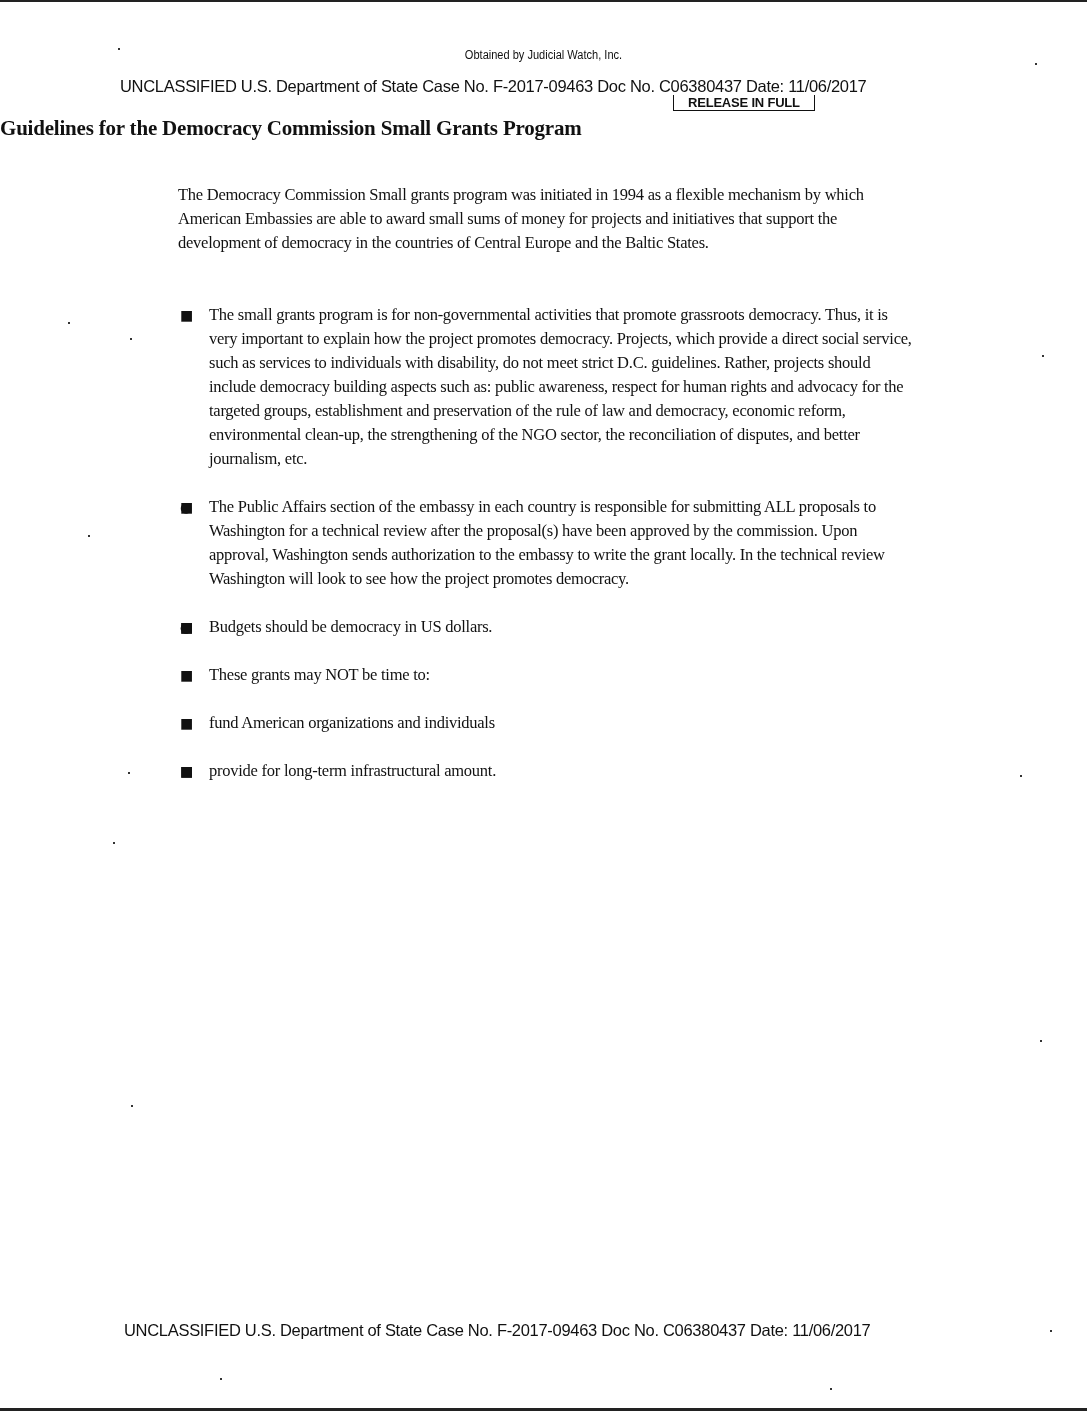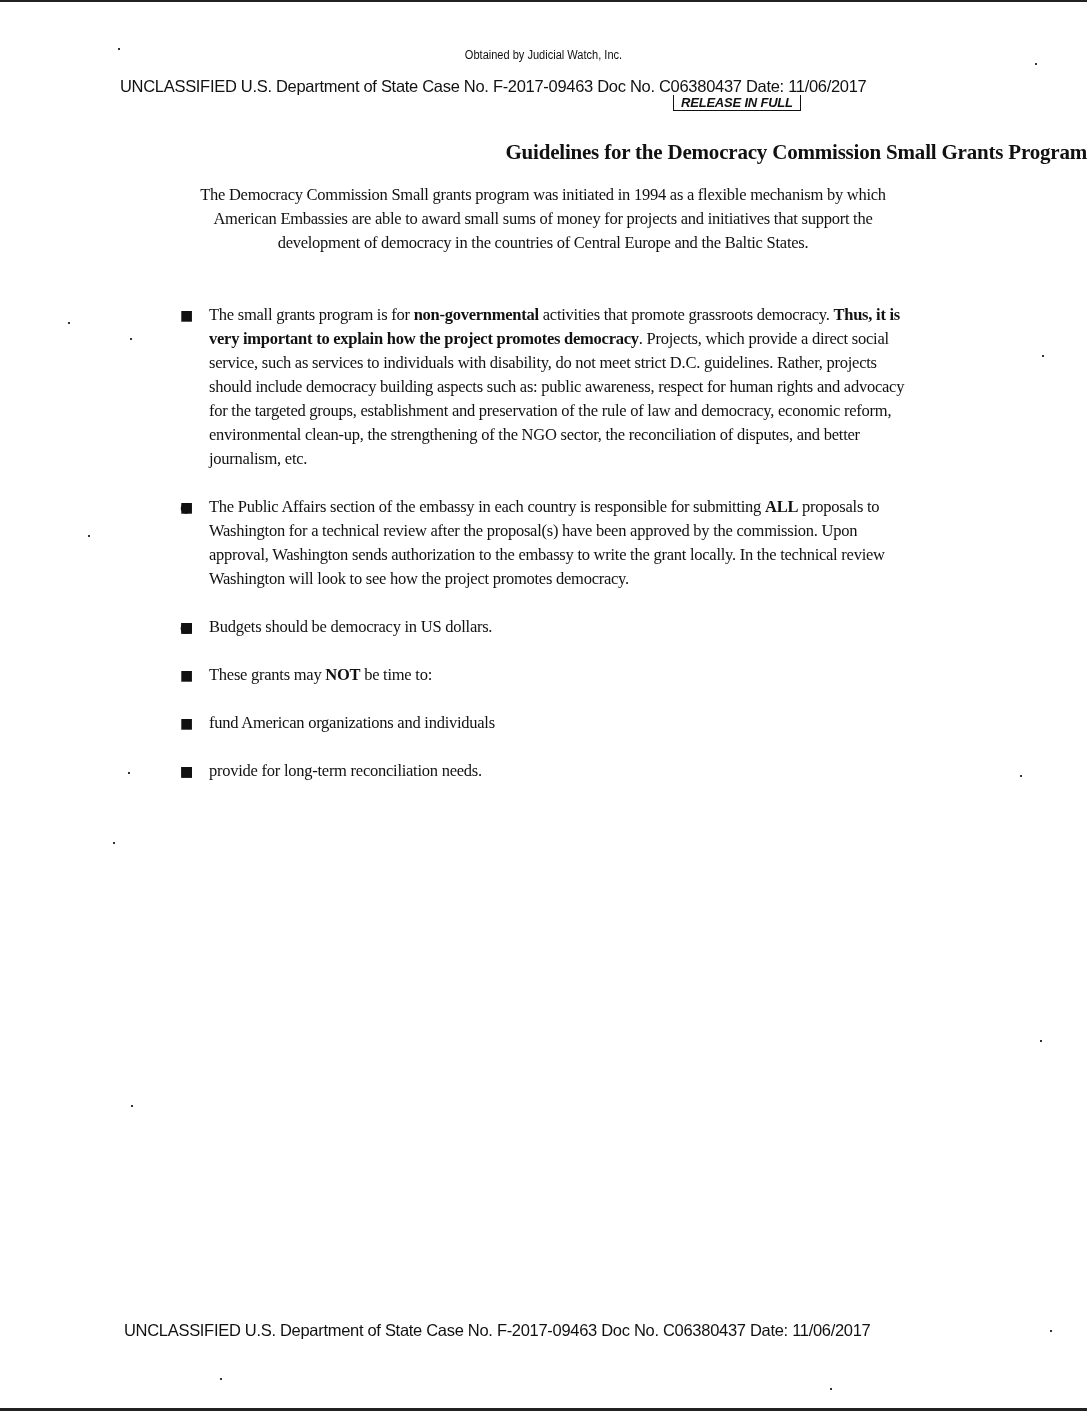--- a/index.html
+++ b/index.html
@@ -12,42 +12,42 @@
   .obtained {
     position: absolute; top: 48px; left: 0; width: 1087px; text-align: center;
     font-family: "Liberation Sans", sans-serif; font-size: 12px; transform: scaleX(0.92);
   }
   .header-line {
     position: absolute; top: 77px; left: 120px; width: 830px;
     font-family: "Liberation Sans", sans-serif; font-size: 16.5px; white-space: nowrap;
     letter-spacing: -0.3px;
   }
   .release {
-    position: absolute; top: 95px; left: 673px; padding: 0 7px;
+    position: absolute; top: 95px; left: 673px; padding: 0 14px;
     font-family: "Liberation Sans", sans-serif; font-weight: bold; font-size: 13px;
     border-left: 1px solid #111; border-right: 1px solid #111; border-bottom: 1px solid #111;
-    line-height: 15px; letter-spacing: -0.2px; font-style: italic;
+    line-height: 15px; letter-spacing: -0.2px;
   }
   .title {
-    position: absolute; top: 140px; left: 0; width: 1087px; text-align: right;
+    position: absolute; top: 116px; left: 0; width: 1087px; text-align: left;
     font-weight: bold; font-size: 21px; letter-spacing: -0.2px;
   }
   .intro {
     position: absolute; top: 183px; left: 178px; width: 730px;
-    font-size: 16.5px; line-height: 24px; letter-spacing: -0.25px; text-align: center;
+    font-size: 16.5px; line-height: 24px; letter-spacing: -0.25px;
   }
   .bullets { position: absolute; top: 303px; left: 178px; width: 740px; margin: 0; padding: 0; list-style: none; }
   .bullet {
     position: relative; padding-left: 31px; font-size: 16.5px; line-height: 24px;
     letter-spacing: -0.25px; margin: 0;
   }
   .bullet .mark {
     position: absolute; left: 2px; top: 0; font-size: 14px; font-family: "DejaVu Sans", sans-serif;
   }
-  .bullet b { font-weight: bold; }
+  .bullet b { font-weight: normal; }
   .b0 { margin-bottom: 24px; }
   .b1 { margin-bottom: 24px; }
   .b2 { margin-bottom: 24px; }
   .b3 { margin-bottom: 24px; }
   .b4 { margin-bottom: 24px; }
   .b5 { margin-bottom: 24px; }
   .b6 { margin-bottom: 24px; }
   .b7 { margin-bottom: 24px; }
   .b8 { margin-bottom: 24px; }
   .b9 { margin-bottom: 24px; }
@@ -74,21 +74,21 @@
   <li class="bullet b0"><span class="mark">■</span><span class="txt"><span>The small grants program is for </span><b>non-governmental</b><span> activities that promote grassroots democracy. </span><b>Thus, it is very important to explain how the project promotes democracy</b><span>. Projects, which provide a direct social service, such as services to individuals with disability, do not meet strict D.C. guidelines. Rather, projects should include democracy building aspects such as: public awareness, respect for human rights and advocacy for the targeted groups, establishment and preservation of the rule of law and democracy, economic reform, environmental clean-up, the strengthening of the NGO sector, the reconciliation of disputes, and better journalism, etc.</span></span></li>
   <li class="bullet b1"><span class="mark">■</span></li>
   <li class="bullet b2"><span class="mark">●</span><span class="txt"><span>The Public Affairs section of the embassy in each country is responsible for submitting </span><b>ALL</b><span> proposals to Washington for a technical review after the proposal(s) have been approved by the commission. Upon approval, Washington sends authorization to the embassy to write the grant locally. In the technical review Washington will look to see how the project promotes democracy.</span></span></li>
   <li class="bullet b3"><span class="mark">●</span></li>
   <li class="bullet b4"><span class="mark">■</span></li>
   <li class="bullet b5"><span class="mark">■</span></li>
   <li class="bullet b6"><span class="mark">●</span><span class="txt"><span>Budgets should be democracy in US dollars.</span></span></li>
   <li class="bullet b7"><span class="mark">■</span><span class="txt"><span>These grants may </span><b>NOT</b><span> be time to:</span></span></li>
   <li class="bullet b8"><span class="mark">■</span><span class="txt"><span>fund American organizations and individuals</span></span></li>
   <li class="bullet b9"><span class="mark">■</span></li>
-  <li class="bullet b10"><span class="mark">■</span><span class="txt"><span>provide for long-term reconciliation needs.</span></span></li>
+  <li class="bullet b10"><span class="mark">■</span><span class="txt"><span>provide for long-term infrastructural amount.</span></span></li>
 </ul>
 
 <div class="footer-line">UNCLASSIFIED U.S. Department of State Case No. F-2017-09463 Doc No. C06380437 Date: 11/06/2017</div>
 
 <div class="bottom-line"></div>
 
 <div class="speck" style="left:118px;top:48px;"></div>
 <div class="speck" style="left:1035px;top:63px;"></div>
 <div class="speck" style="left:68px;top:322px;"></div>
 <div class="speck" style="left:130px;top:338px;"></div>

